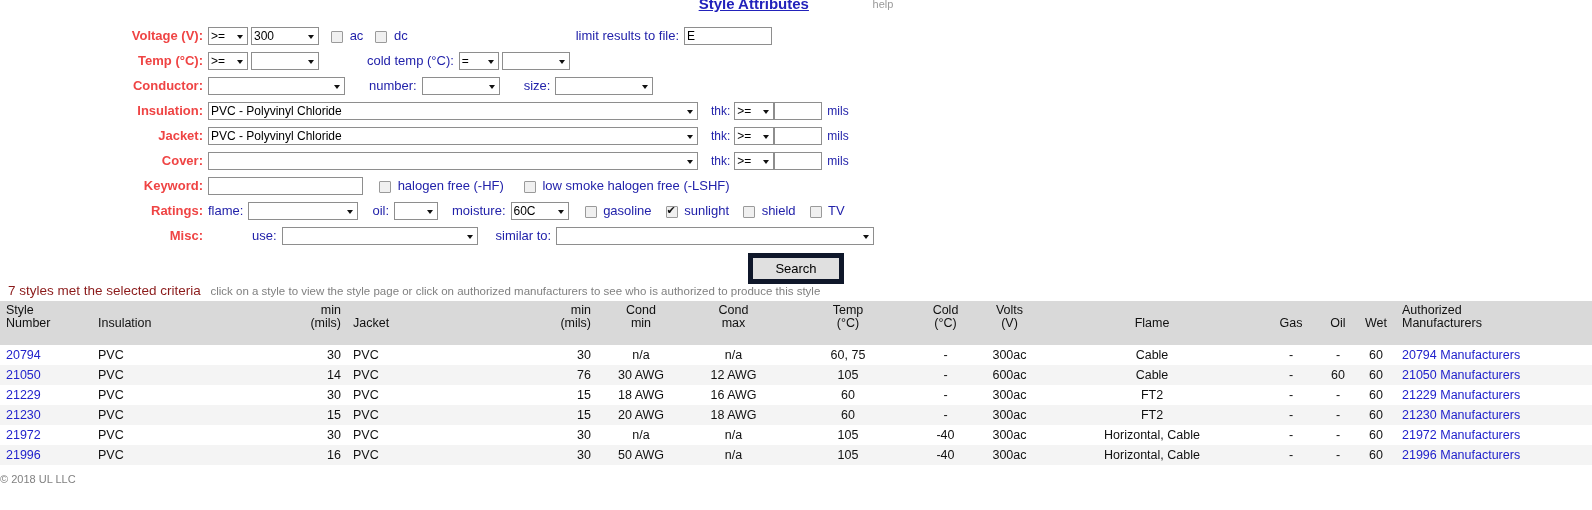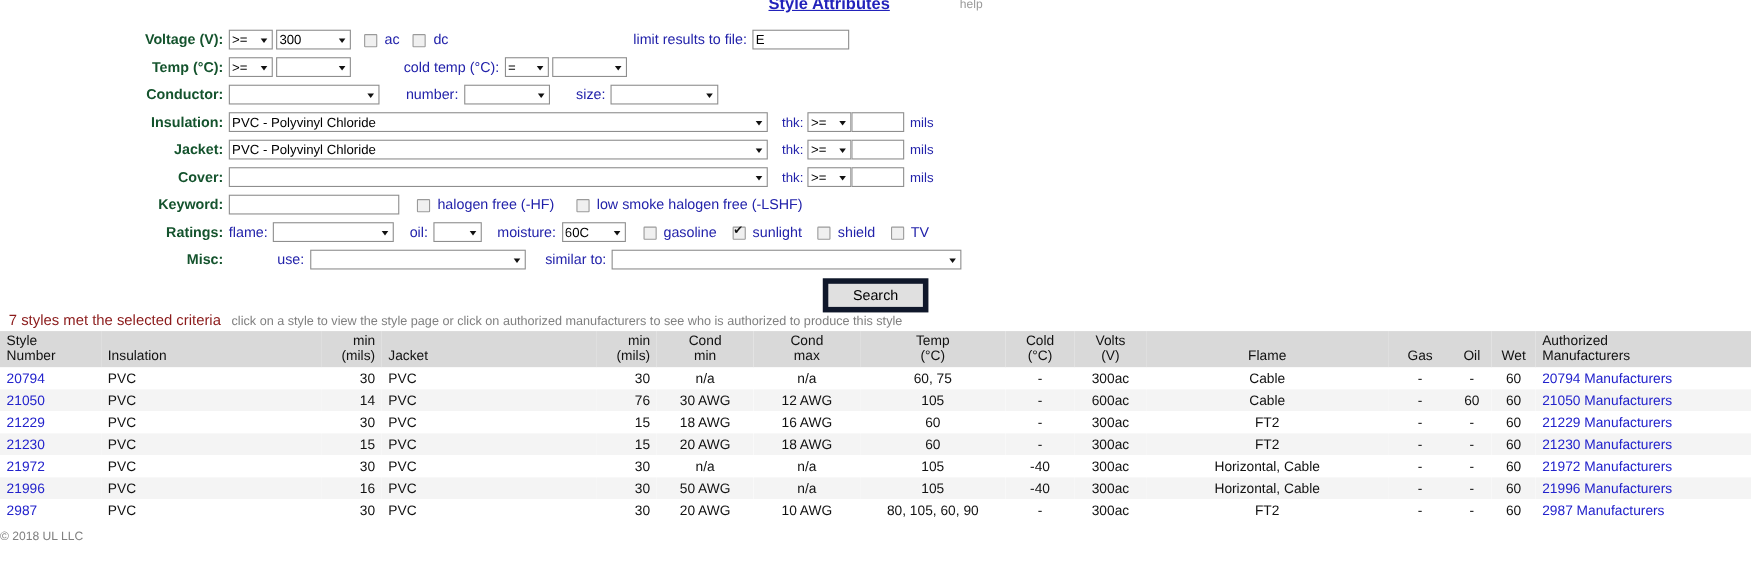--- a/index.html
+++ b/index.html
@@ -48,21 +48,21 @@
     display: flex;
     align-items: center;
     height: 25px;
   }
   .lbl-col {
     width: 208px;
     text-align: right;
     padding-right: 5px;
     box-sizing: border-box;
     font-weight: bold;
-    color: #14532d;
+    color: #ef4444;
     font-size: 13px;
     white-space: nowrap;
   }
   .sub-lbl {
     color: #2222aa;
     font-weight: normal;
     font-size: 13px;
     white-space: nowrap;
   }
   .unit-lbl {
@@ -183,21 +183,21 @@
   table.styles {
     width: 1592px;
     border-collapse: collapse;
     font-size: 12.5px;
     table-layout: fixed;
   }
   table.styles thead th {
     background: #d9d9d9;
     font-weight: normal;
     color: #111;
-    padding: 3px 6px 4px 6px;
+    padding: 3px 6px 15px 6px;
     vertical-align: bottom;
     line-height: 13px;
   }
   table.styles tbody td {
     padding: 3px 6px;
     color: #111;
     white-space: nowrap;
     overflow: hidden;
   }
   tbody tr.odd  { background: #ffffff; }
@@ -559,33 +559,16 @@
         <td class="ta-c">n/a</td>
         <td class="ta-c">105</td>
         <td class="ta-c">-40</td>
         <td class="ta-c">300ac</td>
         <td class="ta-c">Horizontal, Cable</td>
         <td class="ta-c">-</td>
         <td class="ta-c">-</td>
         <td class="ta-c">60</td>
         <td class="ta-l lnk"><a href="#">21996 Manufacturers</a></td>
       </tr>
-      <tr class="odd">
-        <td class="ta-l lnk"><a href="#">2987</a></td>
-        <td class="ta-l">PVC</td>
-        <td class="ta-r">30</td>
-        <td class="ta-l">PVC</td>
-        <td class="ta-r">30</td>
-        <td class="ta-c">20 AWG</td>
-        <td class="ta-c">10 AWG</td>
-        <td class="ta-c">80, 105, 60, 90</td>
-        <td class="ta-c">-</td>
-        <td class="ta-c">300ac</td>
-        <td class="ta-c">FT2</td>
-        <td class="ta-c">-</td>
-        <td class="ta-c">-</td>
-        <td class="ta-c">60</td>
-        <td class="ta-l lnk"><a href="#">2987 Manufacturers</a></td>
-      </tr>
     </tbody>
 </table>
 
 <div class="footer">© 2018 UL LLC</div>
 
 </body></html>

